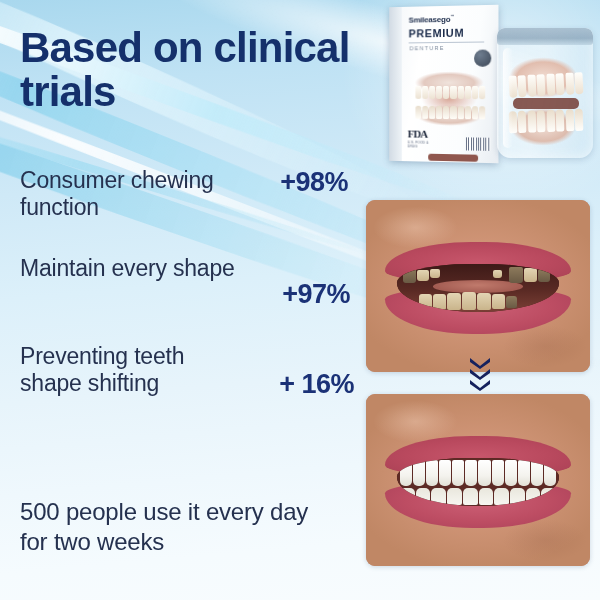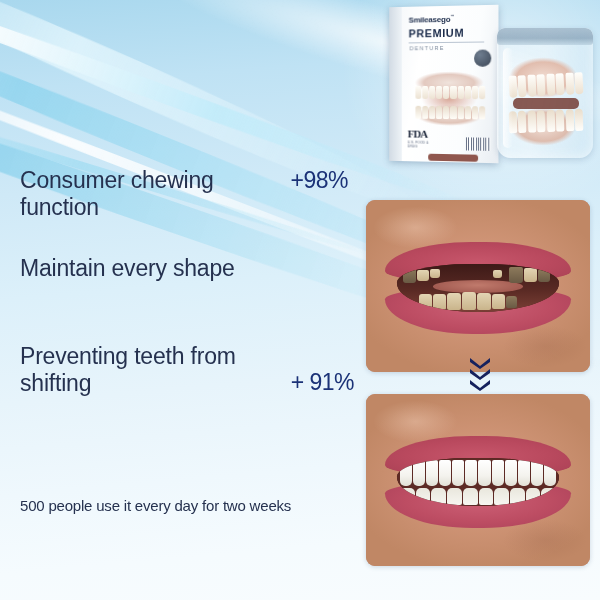--- a/index.html
+++ b/index.html
@@ -118,22 +118,22 @@
     width: 232px;
     color: #25314f;
     font-size: 23px;
     line-height: 1.18;
     letter-spacing: -0.2px;
   }
   .benefit-pct {
     position: absolute;
     right: 0;
     color: #1b3277;
-    font-size: 23px;
-    font-weight: normal;
+    font-size: 27px;
+    font-weight: bold;
     letter-spacing: -0.5px;
     white-space: pre;
   }
   .b1 .benefit-pct { top: 0px; right: 2px; }
   .b2 .benefit-pct { top: 24px; right: 0px; }
   .b3 .benefit-pct { top: 26px; right: -4px; }
 
   
   .co-banner {
     position: absolute;
@@ -150,21 +150,21 @@
     font-size: 21px;
     padding-left: 13px;
     letter-spacing: -0.2px;
   }
   .co-text {
     position: absolute;
     left: 20px;
     top: 497px;
     width: 310px;
     color: #25314f;
-    font-size: 15px;
+    font-size: 24px;
     line-height: 1.25;
     letter-spacing: -0.2px;
   }
 
   
   .product-box {
     position: absolute;
     left: 388px;
     top: 6px;
     width: 110px;
@@ -484,35 +484,37 @@
     <div class="wave w5"></div>
     <div class="wave w1"></div>
     <div class="wave w2"></div>
     <div class="wave w3"></div>
     <div class="wave w4"></div>
     <div class="wave w7"></div>
     <div class="wave w6"></div>
   </div>
   <div class="glow-tr"></div>
 
+  <div class="headline">Based on clinical trials</div>
 
   <div class="benefits">
 
     <div class="benefit b1">
       <div class="benefit-text">Consumer chewing function</div>
       <div class="benefit-pct">+98%</div>
     </div>
 
     <div class="benefit b2">
       <div class="benefit-text">Maintain every shape</div>
+      <div class="benefit-pct">+97%</div>
     </div>
 
     <div class="benefit b3">
-      <div class="benefit-text">Preventing teeth from shifting</div>
-      <div class="benefit-pct">+ 91%</div>
+      <div class="benefit-text">Preventing teeth shape shifting</div>
+      <div class="benefit-pct">+ 16%</div>
     </div>
 
   </div>
 
   <div class="co-text">500 people use it every day for two weeks</div>
 
   <div class="product-box">
     <div class="box-spine"></div>
     <div class="box-brand"><span>Smileasego</span><sup>™</sup></div>
     <div class="box-premium">PREMIUM</div>

